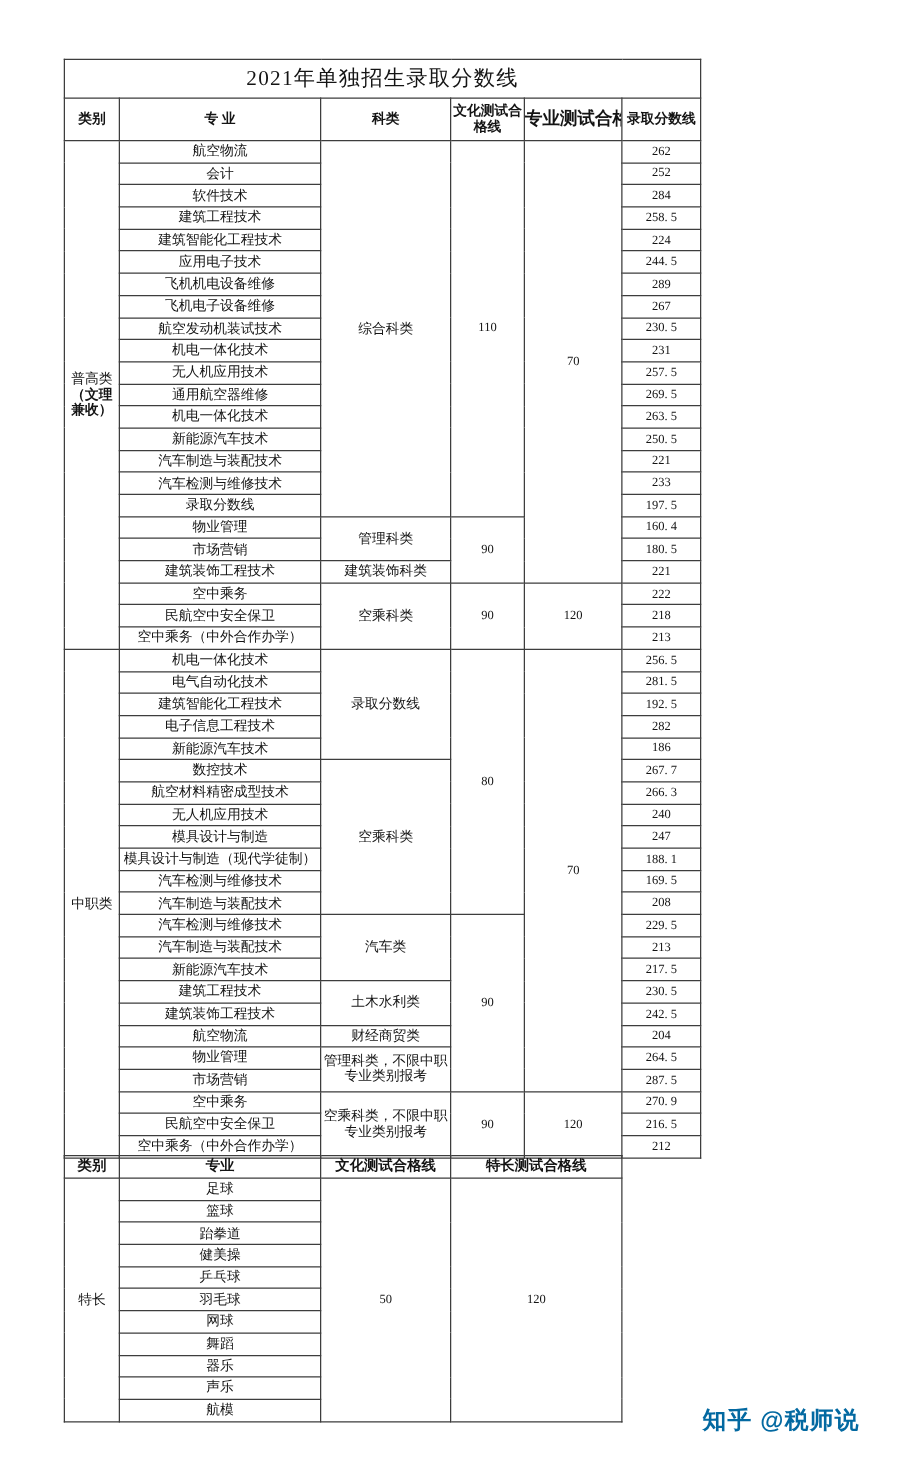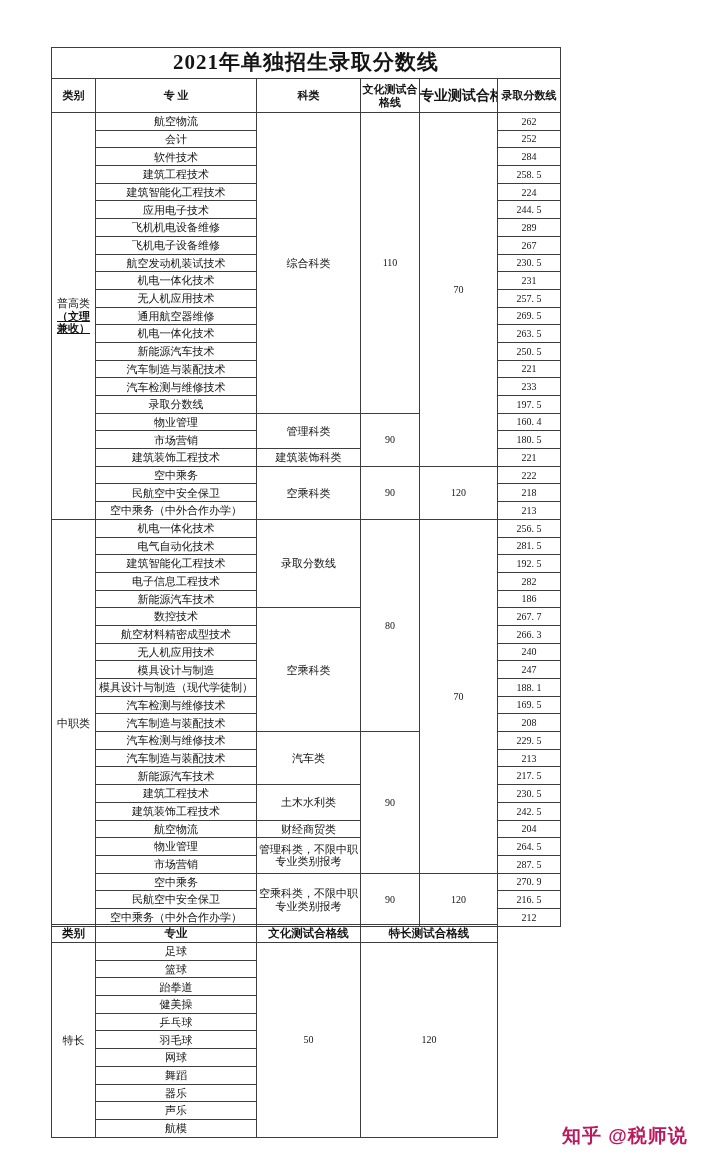--- a/index.html
+++ b/index.html
@@ -3,30 +3,30 @@
 <meta charset="utf-8">
 <style>
   html,body{margin:0;padding:0;background:#ffffff;}
   #page{position:relative;width:720px;height:1171px;background:#ffffff;overflow:hidden;
         font-family:"Liberation Serif","DejaVu Serif",serif;color:#141414;}
   table.tbl{border-collapse:collapse;table-layout:fixed;position:absolute;}
   table.tbl td,table.tbl th{border:1px solid #3d3d3d;text-align:center;vertical-align:middle;
         padding:0;font-weight:normal;overflow:hidden;line-height:1.12;}
   #main-table{left:51px;top:47px;width:509px;}
   #special-table{left:51px;top:924px;width:446px;}
-  tr.title-row th{height:30px;font-size:21px;font-weight:bold;letter-spacing:1px;}
+  tr.title-row th{height:30px;font-size:17px;font-weight:normal;letter-spacing:1px;}
   tr.head-row th{height:33px;font-size:11px;font-weight:bold;}
   tr.head-row th.nowrap{white-space:nowrap;font-size:14px;}
   tr.head2-row th{height:17px;font-size:11.5px;font-weight:bold;white-space:nowrap;}
   #main-table tbody tr,#special-table tbody tr{height:17.7px;}
   td.major-cell,td.subject-cell,td.cat,td.special-item-cell{font-size:11px;}
   td.subject-cell{line-height:1.15;}
   td.score-cell,td.culture-cell,td.professional-cell{font-size:10px;}
-  td.cat .bold{font-weight:bold;text-decoration:underline;}
-  #watermark{position:absolute;left:562px;top:1123px;font-size:19px;color:#be185d;
+  td.cat .bold{font-weight:bold;}
+  #watermark{position:absolute;left:562px;top:1123px;font-size:19px;color:#0369a1;
         font-family:"Liberation Sans","DejaVu Sans",sans-serif;font-weight:bold;letter-spacing:1px;}
 </style>
 </head>
 <body>
 
 <div id="page">
 
   <table class="tbl" id="main-table">
     <colgroup>
       <col style="width:44px">

